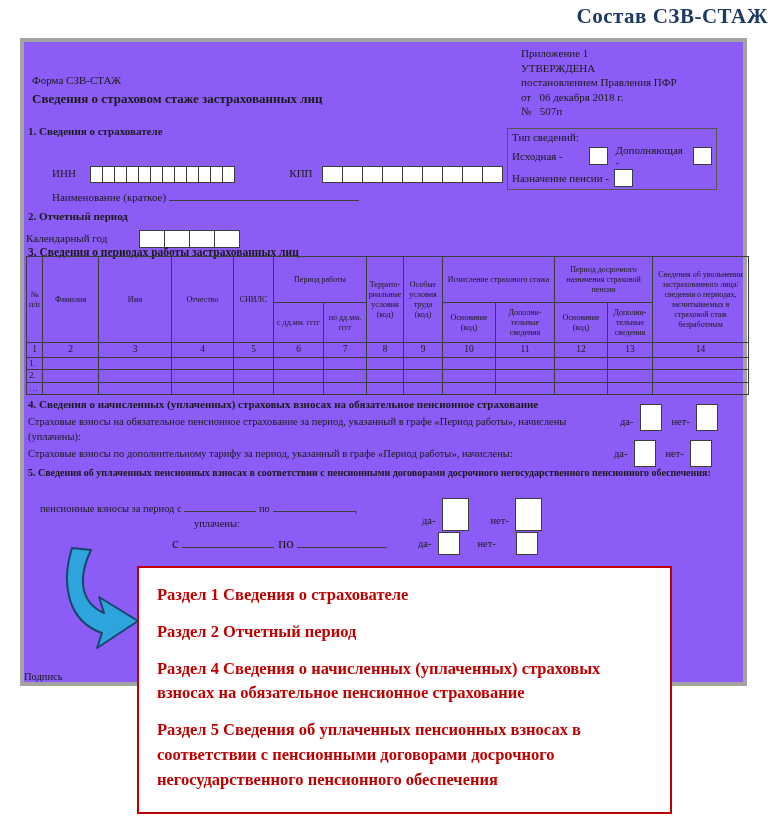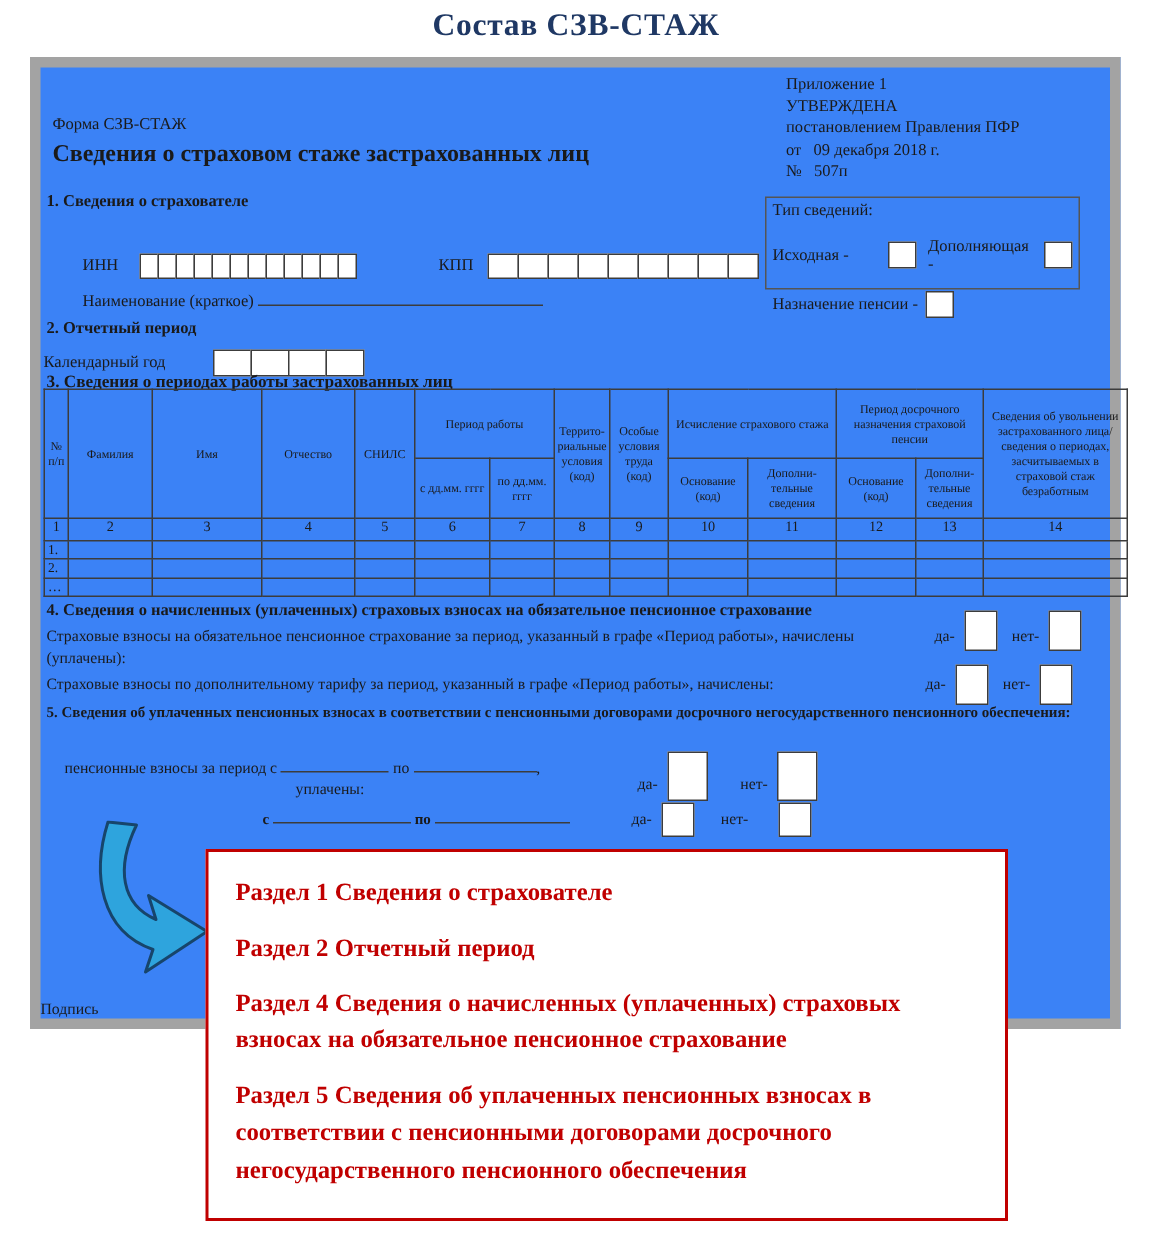--- a/index.html
+++ b/index.html
@@ -1,43 +1,43 @@
 <!DOCTYPE html>
 <html><head>
 <meta charset="utf-8">
 <style>
   * { margin:0; padding:0; box-sizing:border-box; }
   html,body { background:#ffffff; }
   body { width:768px; height:828px; font-family:"Liberation Serif","DejaVu Serif",serif; color:#1a1a1a; }
   .page { position:relative; width:768px; height:828px; background:#fff; overflow:hidden; }
 
-  .title { position:absolute; top:4px; left:0; width:100%; text-align:center;
+  .title { position:absolute; top:4px; left:0; width:100%; text-align:right;
            font-size:21px; font-weight:bold; color:#1f3864; letter-spacing:.5px; }
 
   .form { position:absolute; left:20px; top:38px; width:727px; height:648px;
-          border:7px solid #a3a3a3; background:#3b82f6; font-size:11px; }
+          border:4px solid #a3a3a3; background:#8b5cf6; font-size:11px; }
   .abs { position:absolute; white-space:nowrap; }
   .bold { font-weight:bold; }
 
   .approval { left:497px; top:4px; line-height:1.32; font-size:11px; }
   .approval div { white-space:pre; }
 
   .cells { display:inline-flex; vertical-align:middle; }
   .cell { width:14px; height:17px; border:1px solid #3c3c3c; margin-left:-1px; background:#fff; }
   .cell.w { width:24px; }
   .cell.i { width:13px; }
   .cell.k { width:21px; }
   .cell.y { width:26px; height:18px; }
   .dash { margin:0 3px; }
 
   .underline { display:inline-block; border-bottom:1px solid #3c3c3c; height:11px; vertical-align:baseline; }
 
   .typebox { position:absolute; left:483px; top:86px; width:210px; height:62px;
              border:1px solid #555; padding:2px 4px; font-size:11px; }
-  .typebox .trow { display:flex; align-items:center; margin-top:12px; }
+  .typebox .trow { display:flex; align-items:center; margin-top:1px; }
   .cb { display:inline-block; border:1px solid #3c3c3c; background:#fff; vertical-align:middle; }
   .cb.small { width:19px; height:18px; }
   .cb.med  { width:22px; height:27px; }
   .cb.big  { width:27px; height:33px; }
   .cb.sm2  { width:22px; height:23px; }
 
   table.t3 { position:absolute; left:2px; top:214px; width:722px;
              border-collapse:collapse; table-layout:fixed; text-align:center; }
   .t3 th, .t3 td { border:1px solid #3c3c3c; padding:0 1px; font-weight:normal;
                    font-size:8px; line-height:1.25; vertical-align:middle; overflow:hidden; }
@@ -65,26 +65,26 @@
 <div class="page">
 
   <h1 class="title">Состав СЗВ-СТАЖ</h1>
 
   <div class="form">
 
     <div class="abs approval">
       <div>Приложение 1</div>
       <div>УТВЕРЖДЕНА</div>
       <div>постановлением Правления ПФР</div>
-      <div>от   09 декабря 2018 г.</div>
+      <div>от   06 декабря 2018 г.</div>
       <div>№   507п</div>
     </div>
 
     <div class="abs" style="left:8px; top:32px;">Форма СЗВ-СТАЖ</div>
-    <div class="abs bold" style="left:8px; top:49px; font-size:16px;">Сведения о страховом стаже застрахованных лиц</div>
+    <div class="abs bold" style="left:8px; top:49px; font-size:13px;">Сведения о страховом стаже застрахованных лиц</div>
 
     <div class="abs bold" style="left:4px; top:83px;">1. Сведения о страхователе</div>
 
 
     <div class="abs" style="left:28px; top:124px;">
       <span>ИНН</span>
       <span class="cells" style="margin-left:12px;">
           <i class="cell i"></i>
           <i class="cell i"></i>
           <i class="cell i"></i>
@@ -268,21 +268,21 @@
     </div>
 
     <div class="abs bold" style="left:4px; top:424px; white-space:normal; width:715px; font-size:10px; line-height:1.4;">5. Сведения об уплаченных пенсионных взносах в соответствии с пенсионными договорами досрочного негосударственного пенсионного обеспечения:</div>
     <div class="abs" style="left:16px; top:459px; font-size:10.5px;text-align:center;">
       <span>пенсионные взносы за период с</span>
       <span class="underline" style="width:72px;"></span>
       <span>по</span>
       <span class="underline" style="width:82px;"></span><span>,</span>
     </div>
     <div class="abs" style="left:170px; top:476px; font-size:10.5px;">уплачены:</div>
-    <div class="abs" style="left:148px; top:493px; font-size:10px;font-weight:bold;">
+    <div class="abs" style="left:148px; top:493px; font-size:15px;">
       <span>с</span>
       <span class="underline" style="width:92px;"></span>
       <span>по</span>
       <span class="underline" style="width:90px;"></span>
     </div>
 
     <div class="yn" style="left:398px; top:462px;">
       <span>да-</span>
       <span class="cb big" style="position:relative; top:-6px;"></span>
       <span style="margin-left:16px;">нет-</span>

